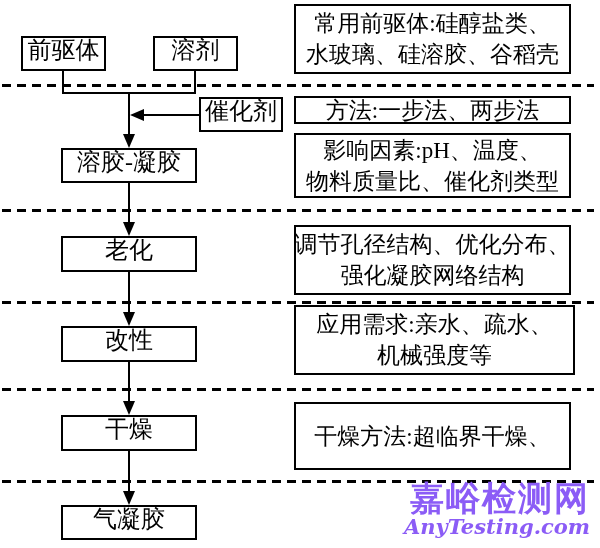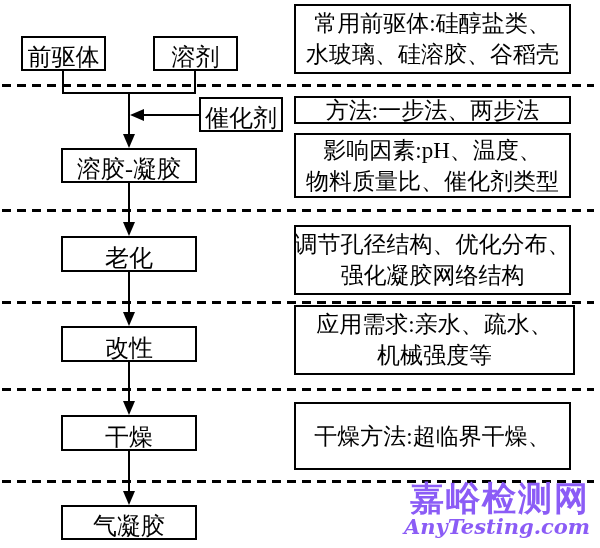--- a/index.html
+++ b/index.html
@@ -19,21 +19,21 @@
     border-left:6px solid transparent;border-right:6px solid transparent;
     border-top:14px solid #000;
   }
   .arrow-left{
     position:absolute;width:0;height:0;
     border-top:6px solid transparent;border-bottom:6px solid transparent;
     border-right:14px solid #000;
   }
   .node{
     position:absolute;box-sizing:border-box;border:2px solid #000;background:#fff;
-    display:flex;align-items:flex-end;justify-content:center;
+    display:flex;align-items:flex-start;justify-content:center;
     font-size:24px;line-height:1;white-space:nowrap;
   }
   .note{
     position:absolute;box-sizing:border-box;border:2px solid #000;background:#fff;
     display:flex;flex-direction:column;align-items:center;justify-content:center;
     font-size:23px;line-height:31px;text-align:center;white-space:nowrap;
   }
   .watermark{
     position:absolute;right:10px;bottom:10px;text-align:right;
     color:#8b5cf6;user-select:none;

